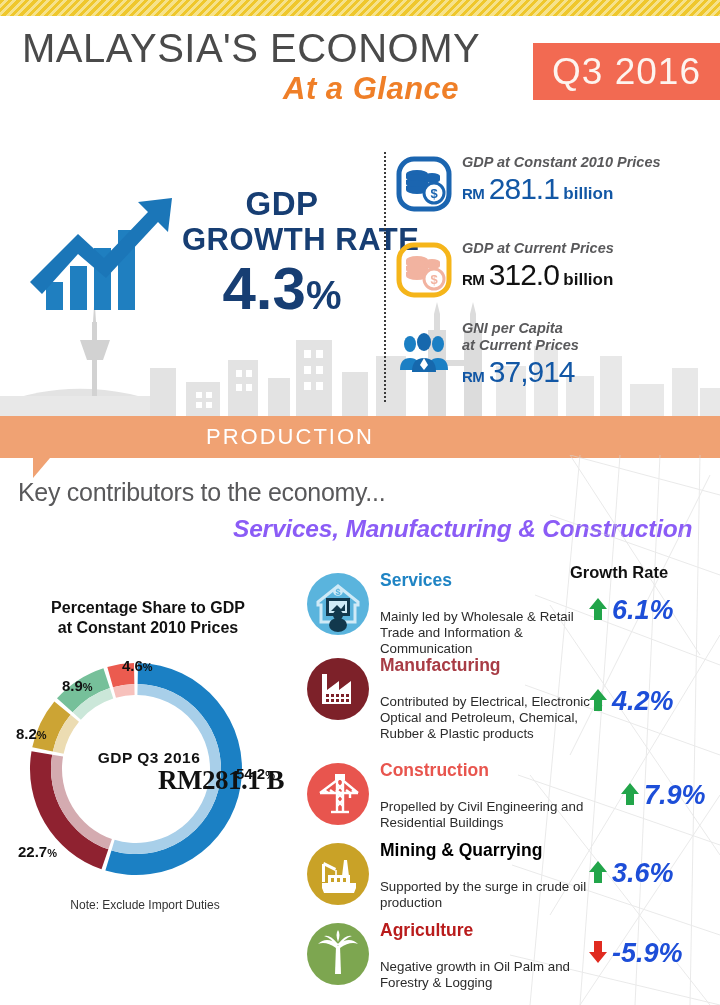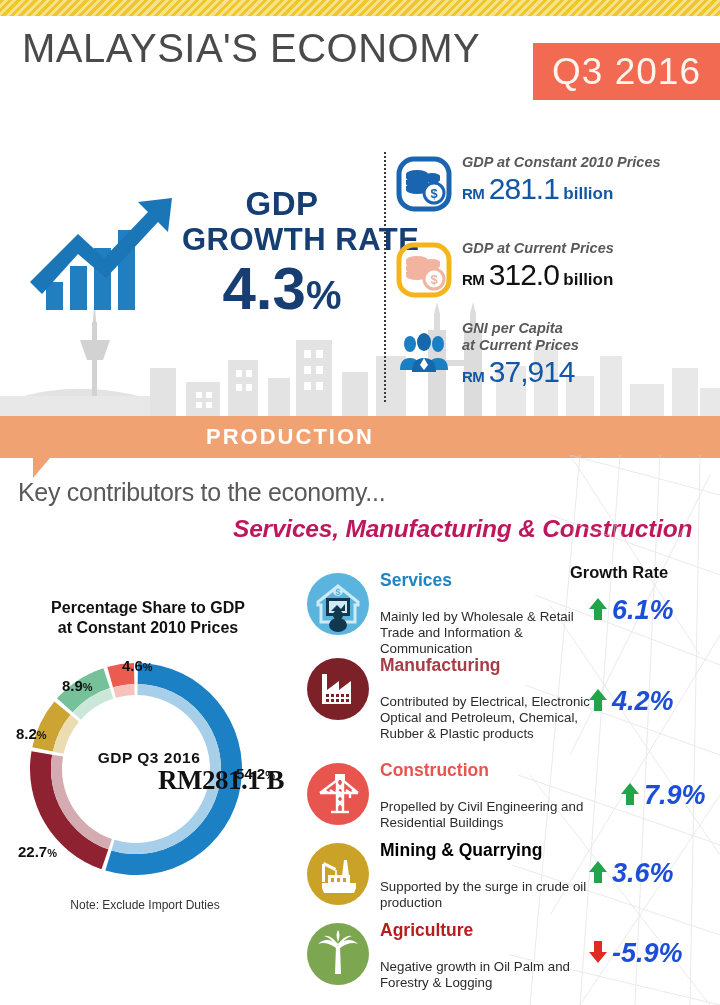--- a/index.html
+++ b/index.html
@@ -84,38 +84,38 @@
   .sval .unit{font-size:17px;font-weight:bold;}
   .blue-txt{color:#1257a5;}
   .dark-txt{color:#111111;}
 
   
   .prod-band{
     position:absolute;left:0;top:416px;width:720px;height:42px;
     background:#f0a273;
   }
   .prod-band .ptext{
-    color:#ffffff;font-size:22px;font-weight:bold;letter-spacing:2px;
+    color:#ffffff;font-size:22px;font-weight:normal;letter-spacing:2px;
     line-height:42px;text-align:center;width:580px;display:block;border-radius:16px;
   }
   .prod-notch{
     position:absolute;left:33px;top:458px;width:0;height:0;
     border-left:17px solid #f0a273;
     border-right:17px solid transparent;
     border-bottom:20px solid transparent;
   }
 
   
   .kc1{
     position:absolute;left:18px;top:478px;
     font-size:25px;color:#59595b;letter-spacing:-0.3px;
   }
   .kc2{
     position:absolute;left:233px;top:515px;
-    font-size:24.5px;font-style:italic;font-weight:bold;color:#be185d;
+    font-size:24.5px;font-style:italic;font-weight:bold;color:#8b5cf6;
     letter-spacing:-0.2px;white-space:nowrap;
   }
 
   
   .blueprint{position:absolute;right:0;top:455px;width:210px;height:550px;opacity:.55;}
 
   
   .donut-title{
     position:absolute;left:8px;top:598px;width:280px;text-align:center;
     font-size:16px;font-weight:bold;color:#111;line-height:20px;
@@ -160,20 +160,21 @@
 </style>
 </head>
 <body>
 
 <div class="page">
 
   <div class="top-stripe"></div>
 
   <div class="header">
     <div class="hdr-title">MALAYSIA'S ECONOMY</div>
+    <div class="hdr-sub">At a Glance</div>
     <div class="quarter-badge">Q3 2016</div>
   </div>
 
   <div class="hero">
 
     <svg class="skyline" viewBox="0 0 720 120" preserveAspectRatio="none">
       <g fill="#e3e3e3">
         <path d="M0 108 Q60 84 130 98 L170 108 Z"></path>
         <rect x="150" y="72" width="26" height="48"></rect>
         <rect x="186" y="86" width="34" height="34"></rect>

